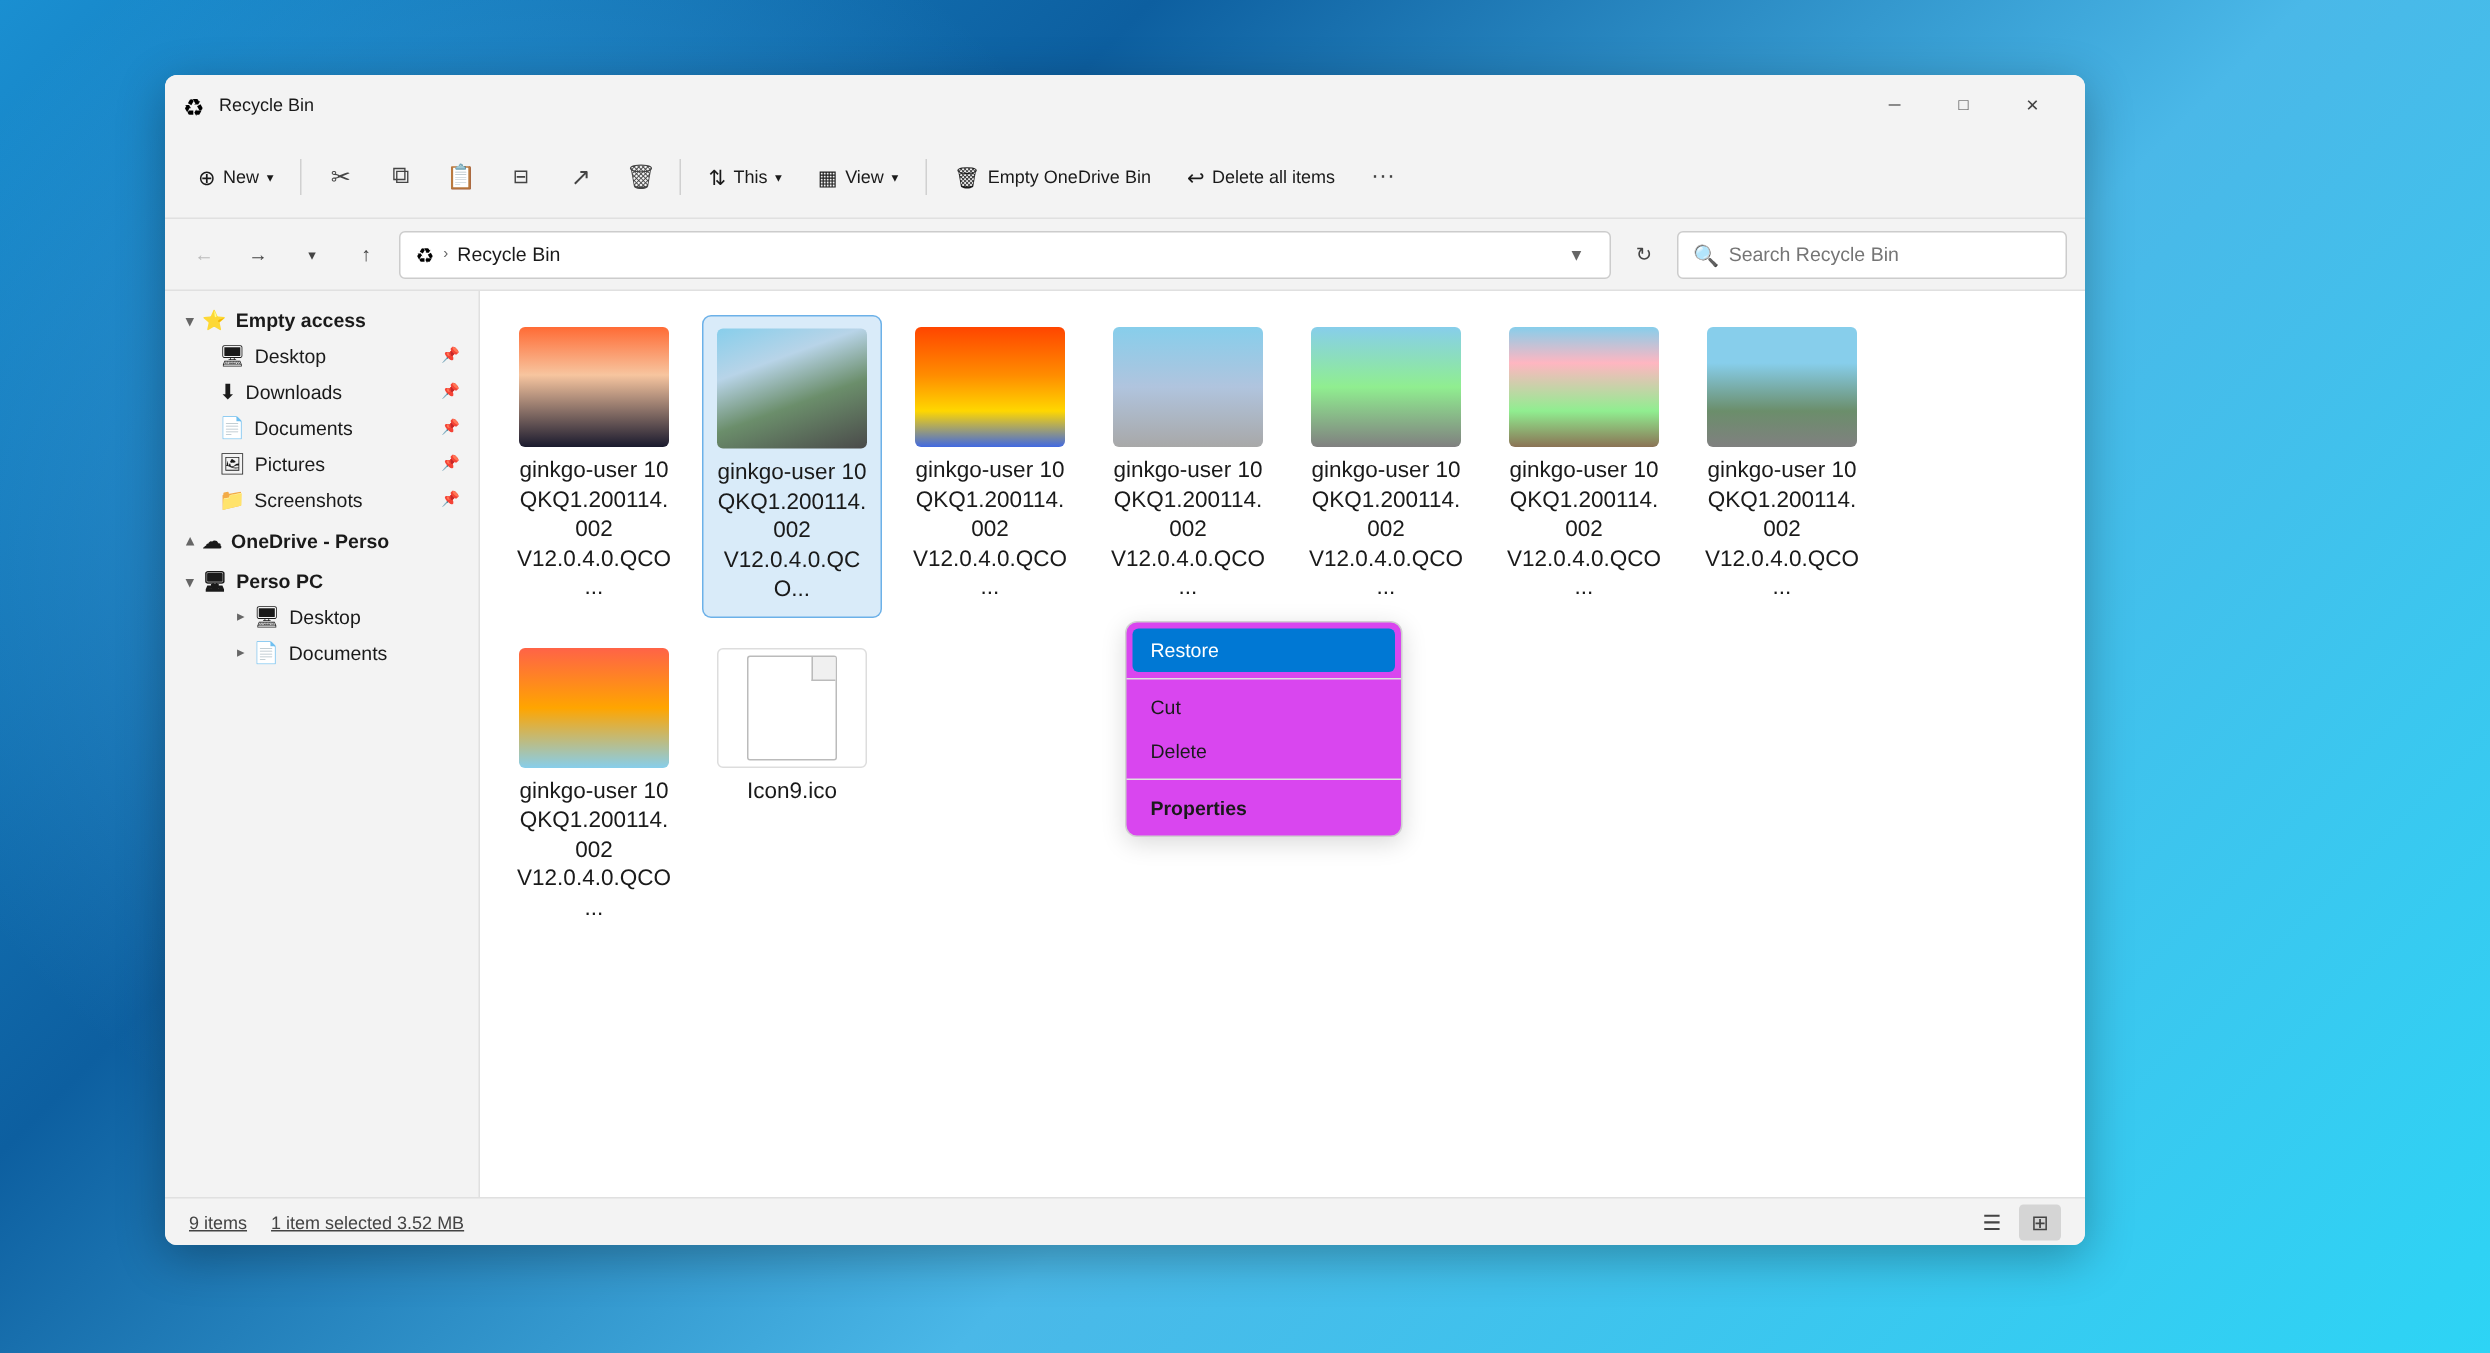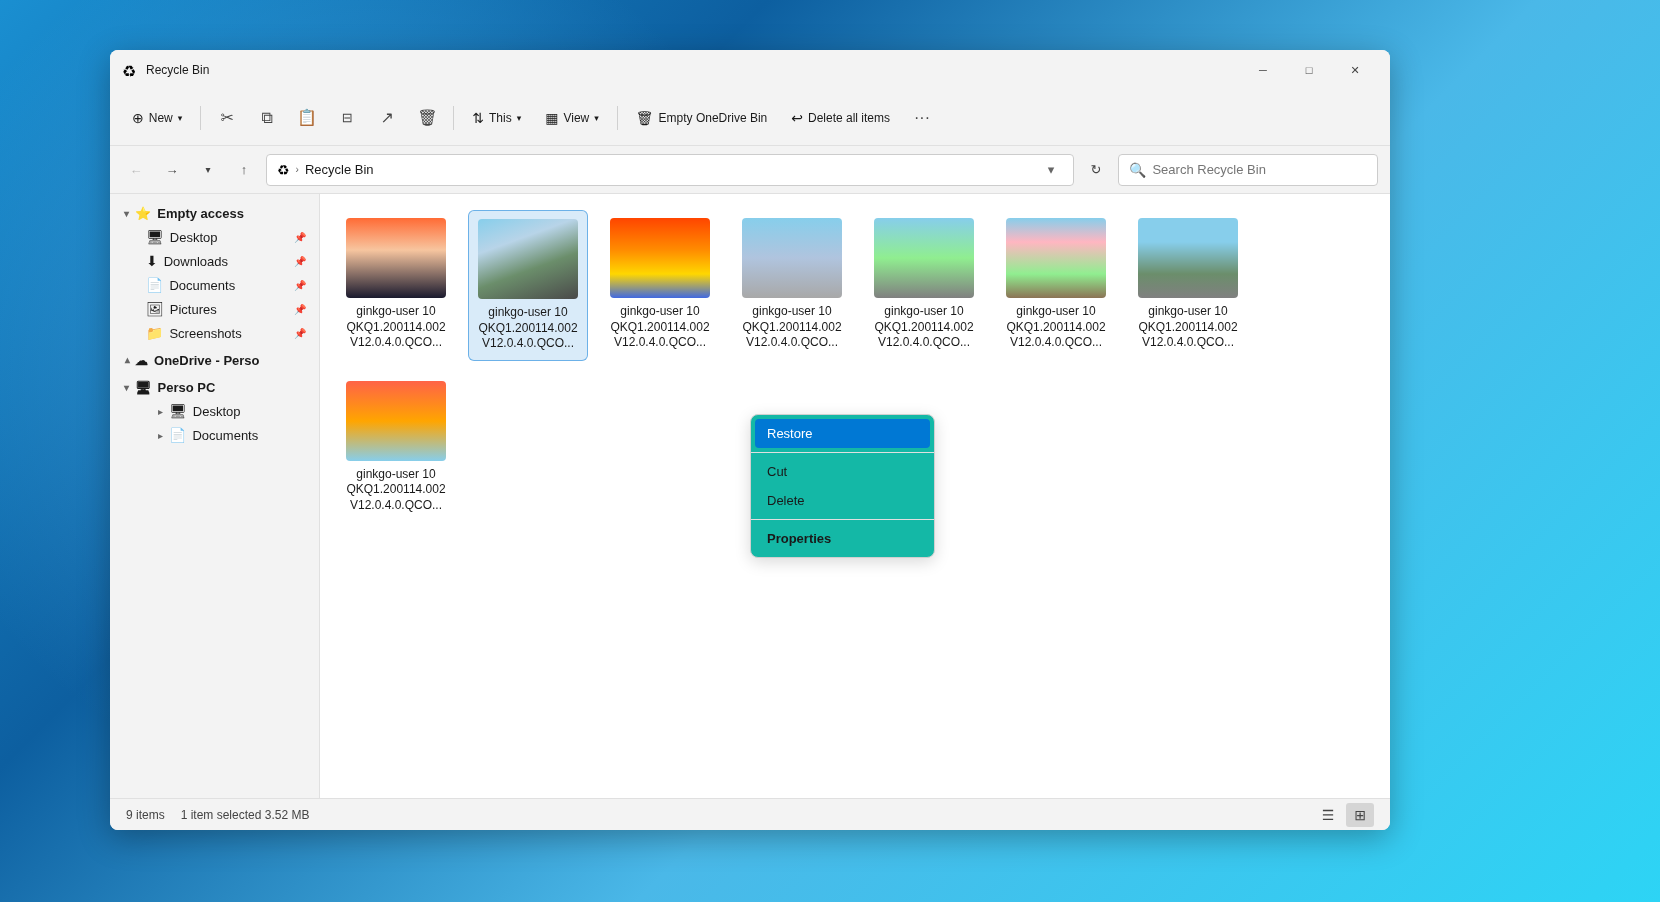--- a/index.html
+++ b/index.html
@@ -244,21 +244,21 @@
     .file-item.selected { background: rgba(0,120,215,0.15); border: 1.5px solid rgba(0,120,215,0.5); }
     .file-thumbnail {
       width: 100px;
       height: 80px;
       border-radius: 4px;
       overflow: hidden;
       margin-bottom: 6px;
       flex-shrink: 0;
     }
     .file-name {
-      font-size: 12px;
+      font-size: 15px;
       text-align: center;
       color: #1a1a1a;
       line-height: 1.3;
       word-break: break-word;
       max-width: 108px;
     }
 
     
     .photo-sunset1 { background: linear-gradient(180deg, #ff6b35 0%, #f7c59f 40%, #1a1a2e 100%); }
     .photo-road1 { background: linear-gradient(160deg, #87ceeb 0%, #b8d4e8 30%, #6b8e6b 60%, #4a4a4a 100%); }
@@ -294,21 +294,21 @@
       border-bottom: 1.5px solid #bbb;
       background: #f0f0f0;
     }
 
     
     .context-menu {
       position: absolute;
       top: 220px;
       left: 430px;
       width: 185px;
-      background: #14b8a6;
+      background: #d946ef;
       border: 1px solid #d0d0d0;
       border-radius: 8px;
       box-shadow: 0 4px 16px rgba(0,0,0,0.15);
       z-index: 100;
       padding: 4px 0;
     }
     .ctx-item {
       display: flex;
       align-items: center;
       padding: 7px 16px;
@@ -337,21 +337,21 @@
       align-items: center;
       padding: 0 16px;
       height: 32px;
       background: #f3f3f3;
       border-top: 1px solid #e0e0e0;
       font-size: 12px;
       color: #444;
       flex-shrink: 0;
       justify-content: space-between;
     }
-    .status-left { display: flex; gap: 16px; }
+    .status-left { display: flex; gap: 16px; text-decoration: underline; }
     .status-right { display: flex; gap: 4px; }
     .view-toggle-btn {
       width: 28px; height: 24px;
       display: flex; align-items: center; justify-content: center;
       border: none; background: transparent;
       border-radius: 3px; cursor: pointer;
       font-size: 14px; color: #444;
     }
     .view-toggle-btn.active { background: rgba(0,0,0,0.12); }
   </style>
@@ -538,20 +538,26 @@
         <div class="file-item">
           <div class="file-thumbnail photo-road3"></div>
           <span class="file-name">ginkgo-user 10 QKQ1.200114.002 V12.0.4.0.QCO...</span>
         </div>
 
         <div class="file-item">
           <div class="file-thumbnail photo-sunset3"></div>
           <span class="file-name">ginkgo-user 10 QKQ1.200114.002 V12.0.4.0.QCO...</span>
         </div>
 
+        <div class="file-item">
+          <div class="file-thumbnail icon-file">
+            <div class="doc-icon-inner"></div>
+          </div>
+          <span class="file-name">Icon9.ico</span>
+        </div>
 
       </div>
 
       <div class="context-menu">
         <div class="ctx-item highlighted">
           <span>Restore</span>
         </div>
         <div class="ctx-sep"></div>
         <div class="ctx-item">
           <span>Cut</span>

